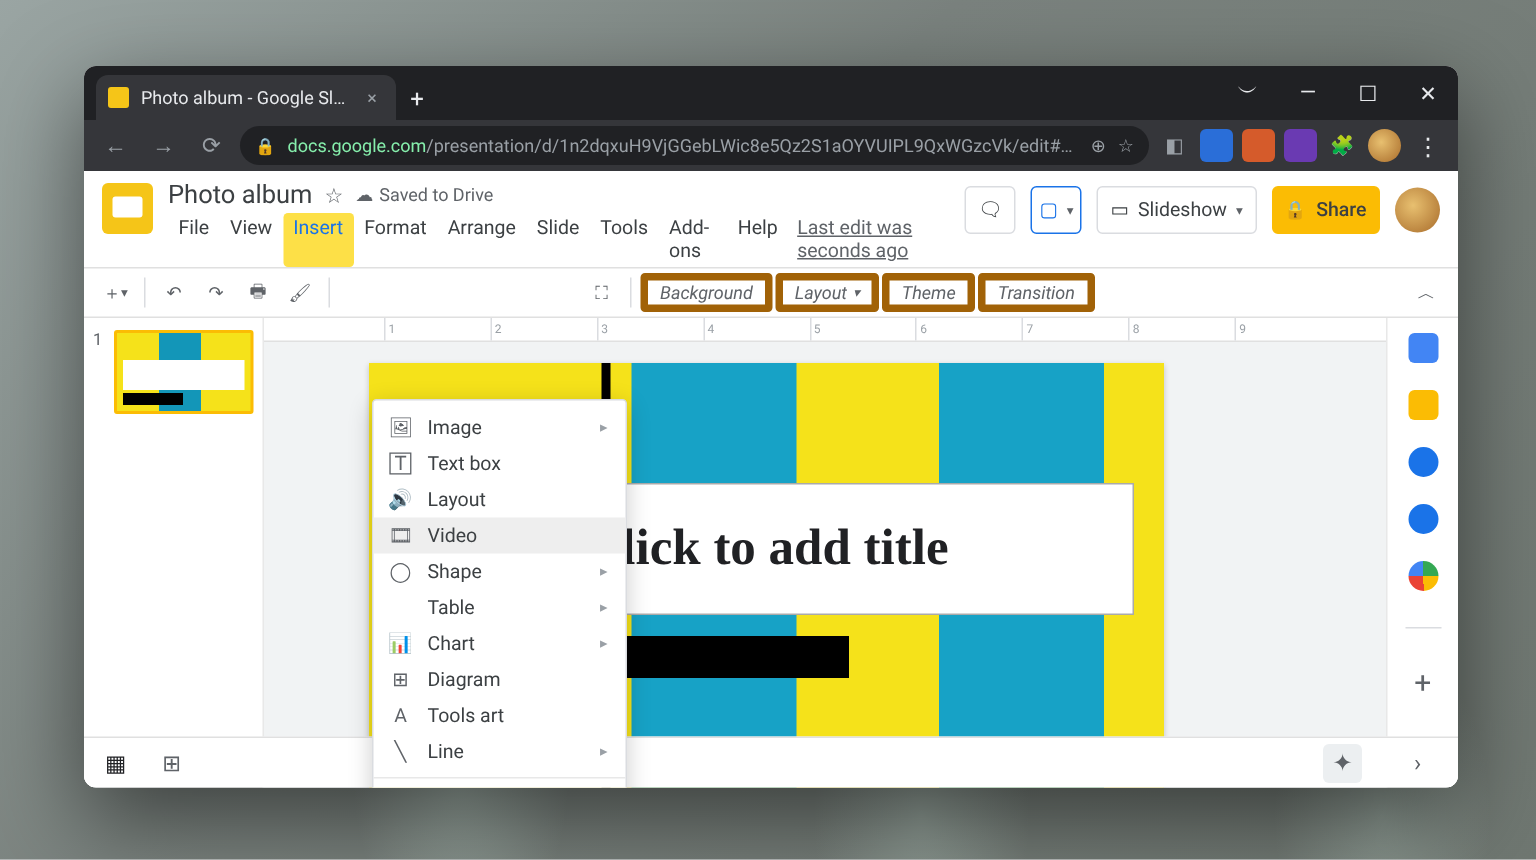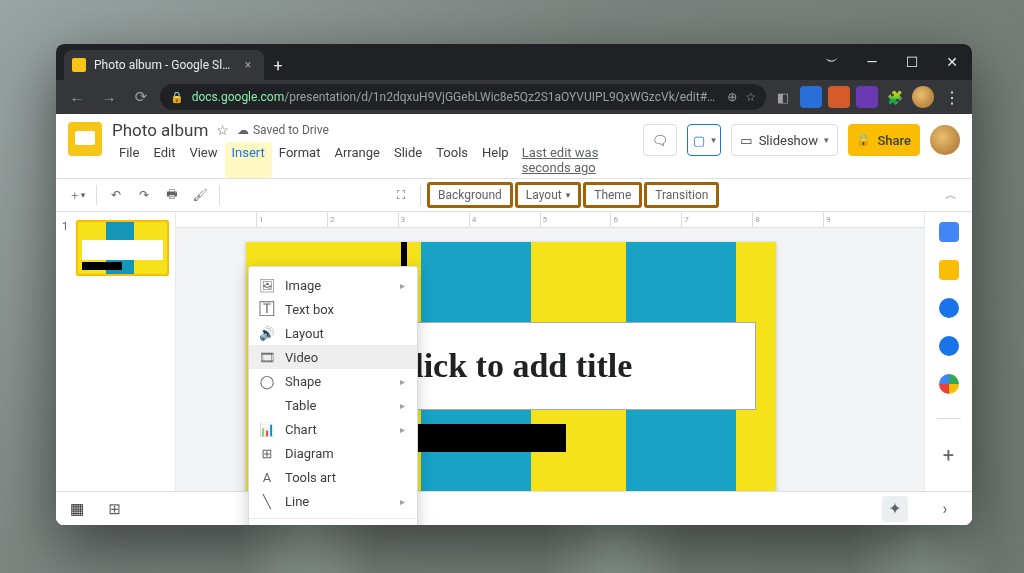--- a/index.html
+++ b/index.html
@@ -36,33 +36,33 @@
   .app-header{display:flex;align-items:flex-start;padding:6px 12px 0 12px;gap:10px;}
   .logo{width:34px;height:34px;background:#f5c518;border-radius:4px;position:relative;margin-top:2px;cursor:pointer;}
   .logo::after{content:"";position:absolute;left:7px;top:9px;width:20px;height:14px;background:#fff;border-radius:2px;}
   .doc-block{flex:1;min-width:0}
   .doc-title-row{display:flex;align-items:center;gap:8px;}
   .doc-title{font-size:17px;color:#3c4043;}
   .doc-star{color:#5f6368;font-size:14px;cursor:pointer;}
   .doc-saved{display:flex;align-items:center;gap:4px;color:#5f6368;font-size:12px;}
   .menurow{display:flex;gap:0;font-size:13px;color:#3c4043;margin-top:2px;}
   .menuitm{padding:3px 7px;border-radius:3px;cursor:pointer;}
-  .menuitm.active{background:#fef9c3;color:#1a73e8;}
+  .menuitm.active{background:#fde047;color:#1a73e8;}
   .lastedit{color:#5f6368;text-decoration:underline;margin-left:6px;padding:3px 0;}
   .hdr-right{display:flex;align-items:center;gap:10px;margin-top:4px;}
   .hdr-btn{height:32px;border:1px solid #dadce0;border-radius:4px;display:flex;align-items:center;padding:0 8px;gap:6px;font-size:13px;color:#3c4043;cursor:pointer;background:#fff;}
   .hdr-btn.icon-only{width:34px;justify-content:center;padding:0;}
   .hdr-btn.share{background:#fbbc04;border-color:#fbbc04;font-weight:500;}
   .hdr-btn.share .lockico{font-size:12px;}
   .hdr-avatar{width:30px;height:30px;border-radius:50%;background:radial-gradient(circle at 40% 40%,#e8c070,#a86b2a);cursor:pointer;}
   .caret{font-size:9px;color:#5f6368;}
 
   .toolbar{height:34px;border-top:1px solid #e0e0e0;border-bottom:1px solid #e0e0e0;display:flex;align-items:center;padding:0 8px;gap:2px;font-size:12px;color:#5f6368;}
   .tbtn{min-width:26px;height:26px;display:flex;align-items:center;justify-content:center;border-radius:3px;cursor:pointer;padding:0 4px;}
-  .tbtn.wlabel{padding:0 8px;gap:4px;border:3px solid #a16207;}
+  .tbtn.wlabel{padding:0 8px;gap:4px;border:5px solid #a16207;font-style:italic;}
   .tsep{width:1px;height:20px;background:#dadce0;margin:0 4px;}
   .tool-right{margin-left:auto;display:flex;align-items:center;}
 
   .workspace{flex:1;display:flex;min-height:0;position:relative;}
   .thumbs{width:120px;border-right:1px solid #e8e8e8;padding:8px 6px;}
   .thumb-wrap{display:flex;gap:4px;}
   .thumb-num{font-size:11px;color:#5f6368;width:10px;}
   .thumb{width:94px;height:56px;border:2px solid #fbbc04;border-radius:2px;background:#f5e21a;position:relative;overflow:hidden;cursor:pointer;}
   .thumb .tblue{position:absolute;left:28px;top:0;width:28px;height:100%;background:#1396b8;}
   .thumb .twhite{position:absolute;left:4px;top:18px;right:4px;height:20px;background:#fff;}
@@ -152,27 +152,27 @@
         <div class="doc-title-row">
           <span class="doc-title">Photo album</span>
           <span class="doc-star">☆</span>
           <span class="doc-saved">
             <span>☁</span>
             <span>Saved to Drive</span>
           </span>
         </div>
         <div class="menurow" id="menubar">
             <span class="menuitm">File</span>
-            <span class="menuitm">Edit</span>
             <span class="menuitm">View</span>
             <span class="menuitm active">Insert</span>
             <span class="menuitm">Format</span>
             <span class="menuitm">Arrange</span>
             <span class="menuitm">Slide</span>
             <span class="menuitm">Tools</span>
+            <span class="menuitm">Add-ons</span>
             <span class="menuitm">Help</span>
             <span class="lastedit">Last edit was seconds ago</span>
           </div>
       </div>
       <div class="hdr-right">
         <div class="hdr-btn icon-only">🗨</div>
         <div class="hdr-btn icon-only" style="border-color:#1a73e8;color:#1a73e8">▢ <span class="caret">▾</span></div>
         <div class="hdr-btn">
           <span>▭</span>
           <span>Slideshow</span>

